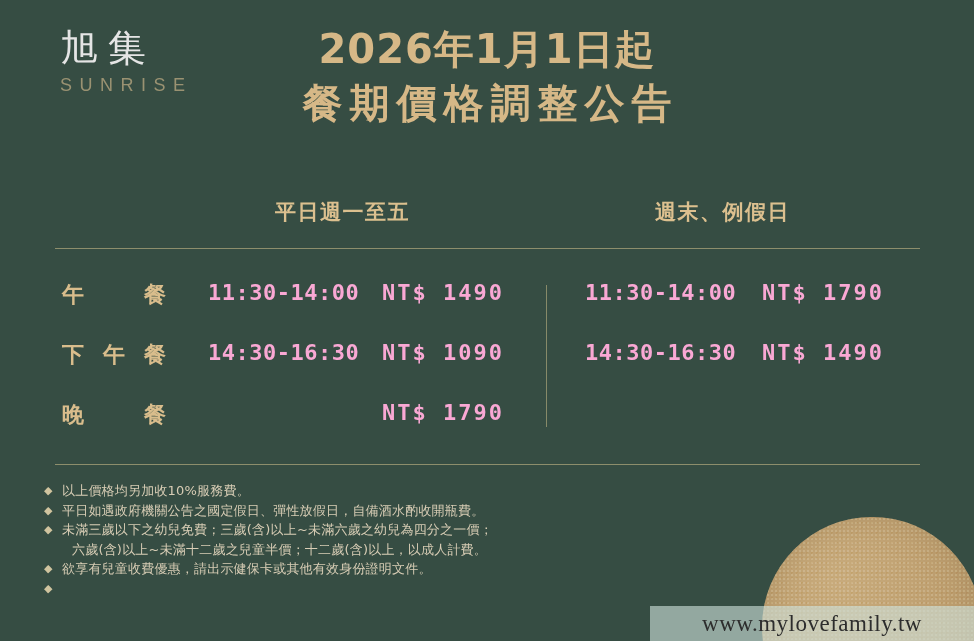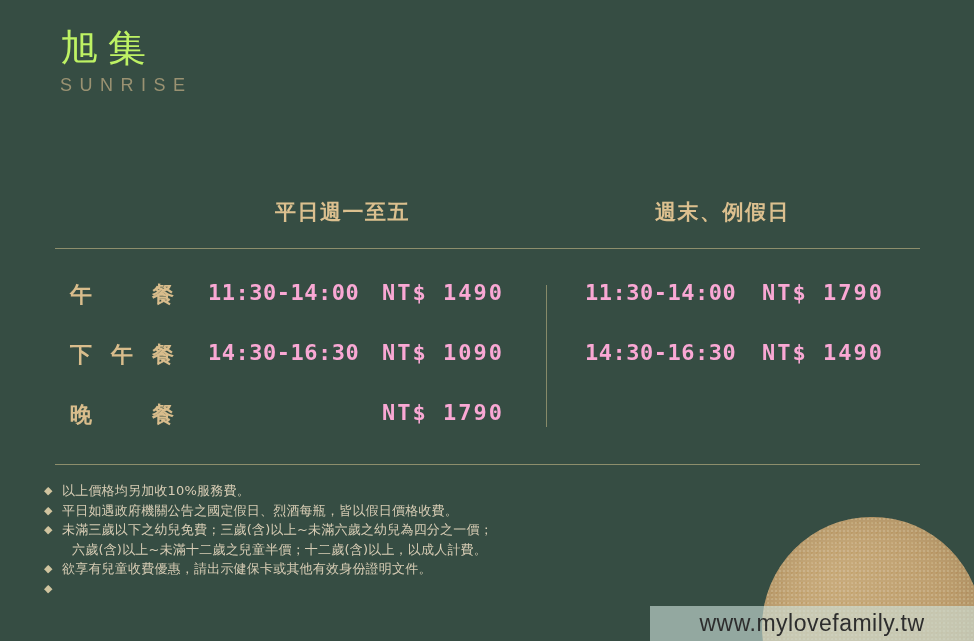--- a/index.html
+++ b/index.html
@@ -52,21 +52,21 @@
     position: absolute;
     left: 60px;
     top: 28px;
     width: 180px;
     text-align: left;
   }
   .logo-mark {
     font-family: "DejaVu Sans", "Liberation Sans", sans-serif;
     font-size: 38px;
     letter-spacing: 10px;
-    color: #bef264;
+    color: #e5e5e5;
     line-height: 1.08;
     font-weight: 400;
   }
   .logo-word {
     margin-top: 6px;
     font-family: "Liberation Sans", sans-serif;
     font-size: 18px;
     letter-spacing: 7.5px;
     color: #9a9272;
     font-weight: 400;
@@ -149,21 +149,20 @@
     position: absolute;
     left: 62px;
     top: 8px;
     width: 104px;
     font-family: "DejaVu Sans", "Liberation Sans", sans-serif;
     font-size: 22px;
     font-weight: bold;
     color: #d9bd8c;
     text-align: justify;
     text-align-last: justify;
-    margin-left: 8px;
   }
   .cell {
     position: absolute;
     top: 8px;
     font-family: "DejaVu Sans Mono", "Liberation Mono", monospace;
     font-size: 22px;
     font-weight: bold;
     color: #f9a8d4;
     white-space: nowrap;
     letter-spacing: 0.5px;
@@ -209,40 +208,44 @@
     left: 650px;
     top: 606px;
     width: 324px;
     height: 35px;
     background: rgba(205, 225, 218, 0.62);
     display: flex;
     align-items: center;
     justify-content: center;
   }
   .watermark-text {
-    font-family: Liberation Sans, sans-serif;
+    font-family: Liberation Serif, serif;
     font-size: 23px;
     color: #2d2d2d;
     letter-spacing: 0.5px;
     white-space: nowrap;
     text-align: center;
   }
 </style>
 </head>
 <body>
 
 <div class="poster">
 
   <div class="gold-circle"></div>
 
   <div class="logo">
     <div class="logo-mark">旭集</div>
     <div class="logo-word">SUNRISE</div>
   </div>
 
+  <div class="title-block">
+    <div class="title-line1">2026年1月1日起</div>
+    <div class="title-line2">餐期價格調整公告</div>
+  </div>
 
   <div class="col-head weekday">平日週一至五</div>
   <div class="col-head weekend">週末、例假日</div>
 
   <div class="rule top"></div>
   <div class="rule bottom"></div>
   <div class="vrule"></div>
 
   <div class="table">
 
@@ -269,21 +272,21 @@
 
   </div>
 
   <div class="notes">
     <div class="note">
       <span class="bullet">◆</span>
       <span>以上價格均另加收10%服務費。</span>
     </div>
     <div class="note">
       <span class="bullet">◆</span>
-      <span>平日如遇政府機關公告之國定假日、烈酒每瓶，皆以假日價格收費。</span>
+      <span>平日如遇政府機關公告之國定假日、彈性放假日，自備酒水酌收開瓶費。</span>
     </div>
     <div class="note">
       <span class="bullet">◆</span>
       <span>未滿三歲以下之幼兒免費；三歲(含)以上~未滿六歲之幼兒為四分之一價；</span>
       <span class="cont">六歲(含)以上~未滿十二歲之兒童半價；十二歲(含)以上，以成人計費。</span>
     </div>
     <div class="note">
       <span class="bullet">◆</span>
       <span>欲享有兒童收費優惠，請出示健保卡或其他有效身份證明文件。</span>
     </div>

